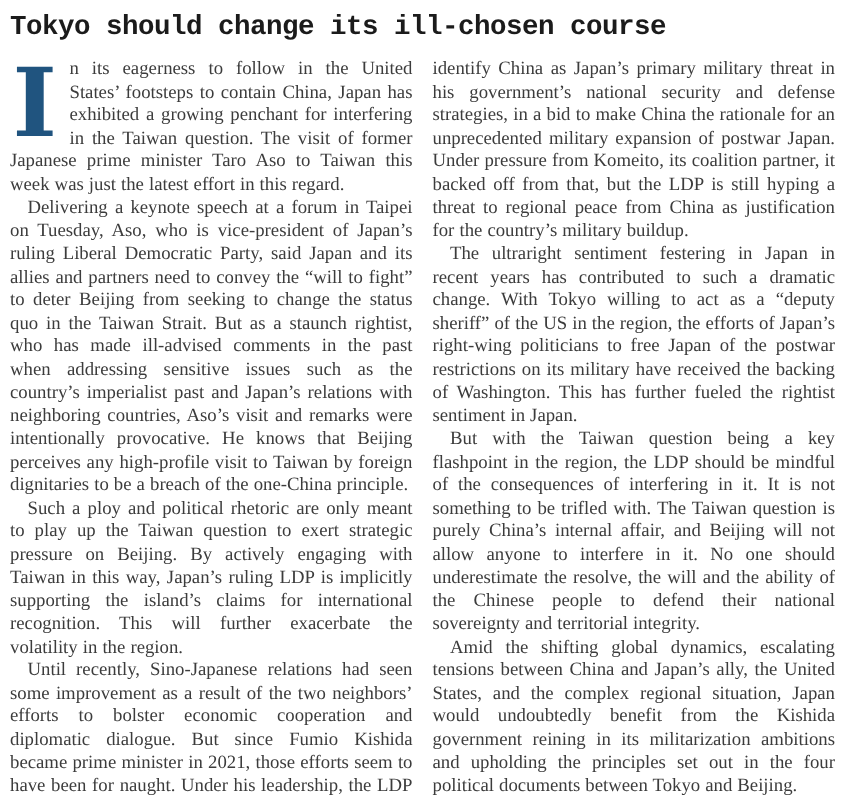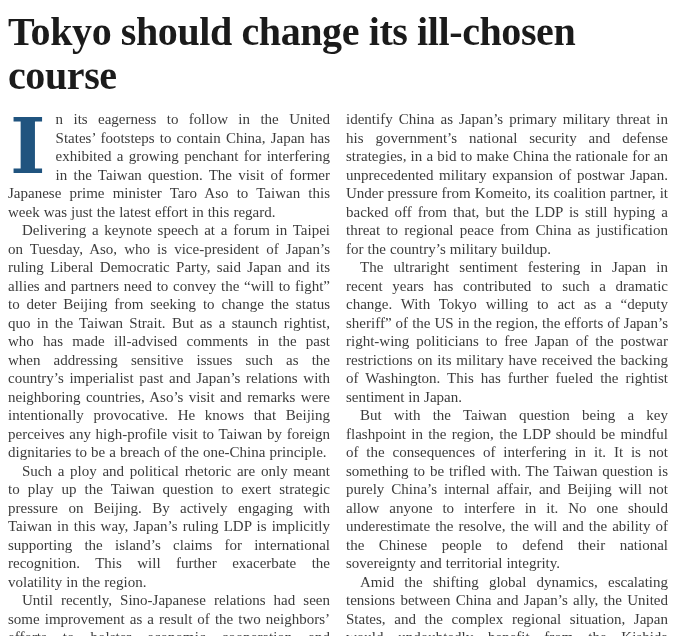--- a/index.html
+++ b/index.html
@@ -11,23 +11,23 @@
     position: relative;
     width: 673px;
     height: 636px;
     background: var(--bg, #ffffff);
     box-sizing: border-box;
     padding: 6px 8px 0 8px;
     overflow: hidden;
     font-family: "Liberation Serif", serif;
   }
   .headline {
-    font-family: Liberation Serif, serif;
+    font-family: Liberation Mono, monospace;
     font-weight: bold;
-    font-size: 40px;
+    font-size: 22px;
     line-height: 1.1;
     letter-spacing: -0.4px;
     color: var(--headline-color, #1b1b1b);
     margin: 4px 0 12px 0;
   }
   .columns {
     display: flex;
     gap: 16px;
   }
   .column {

